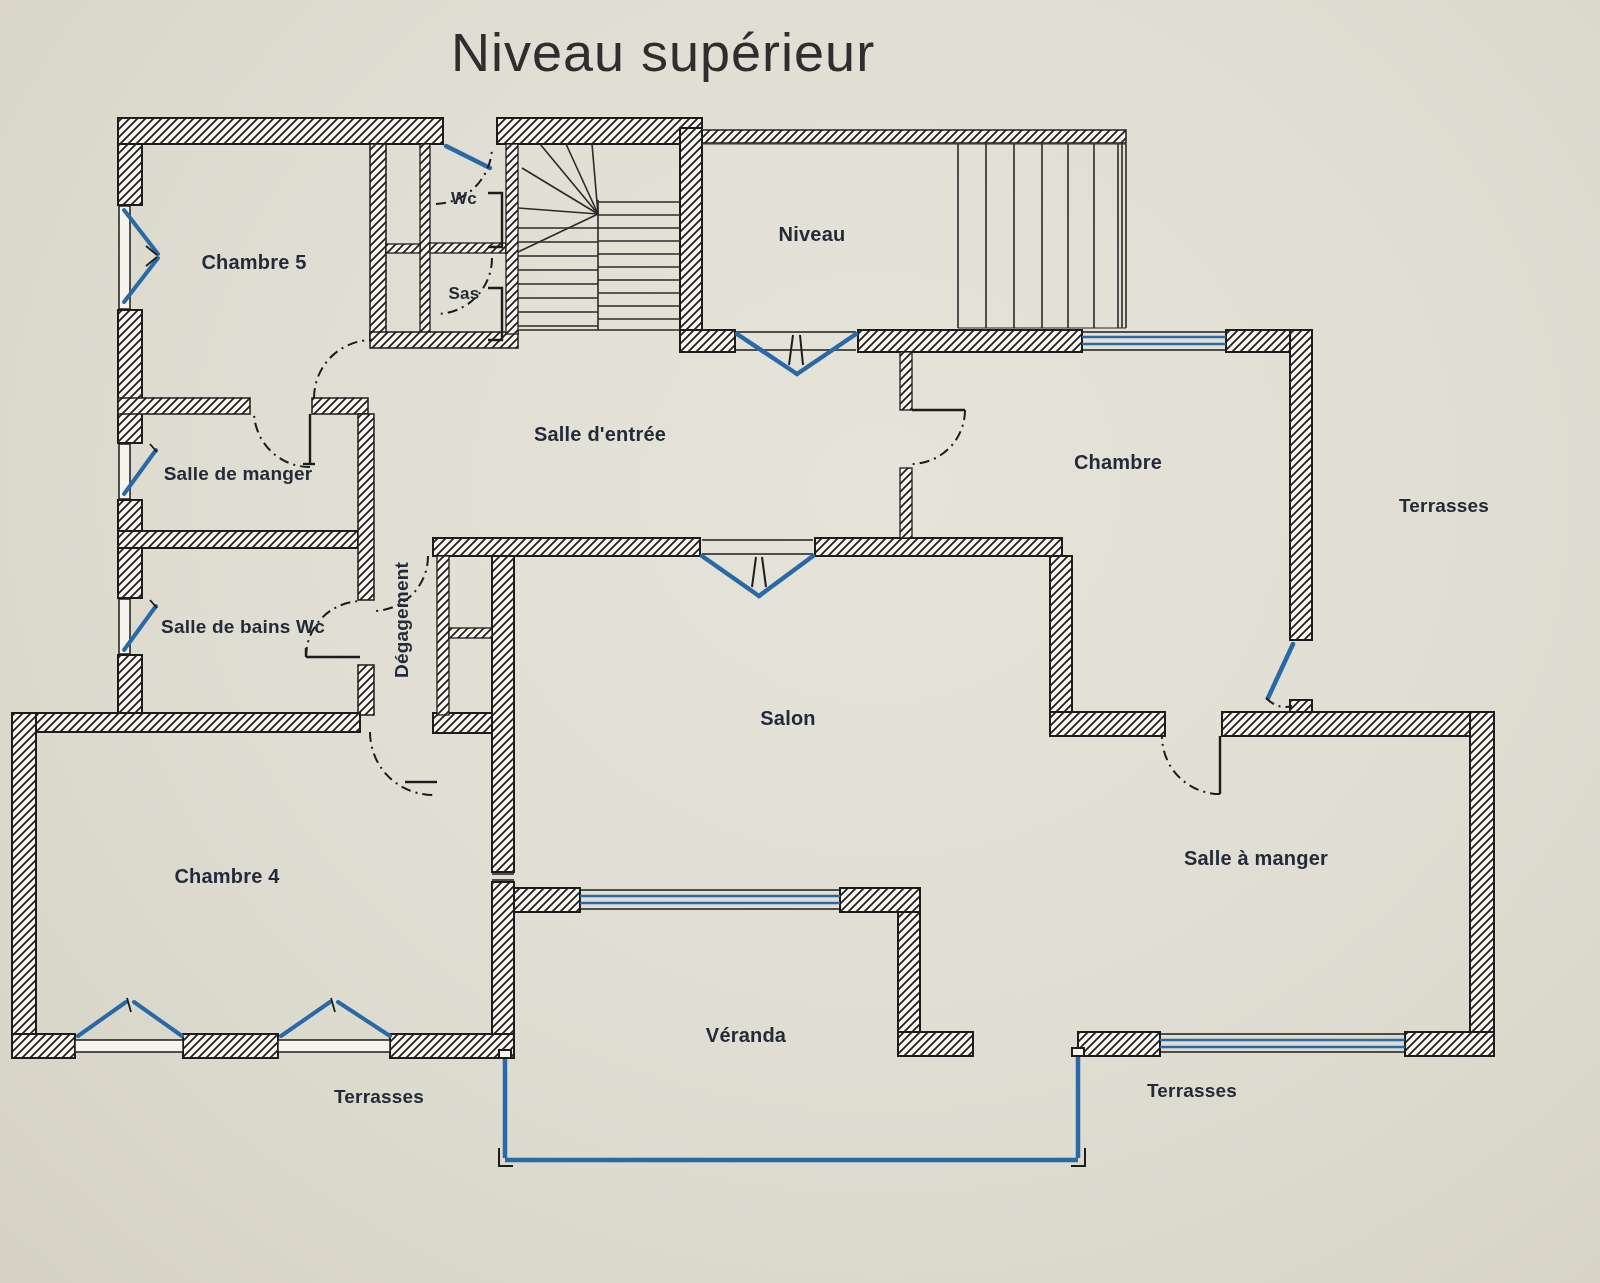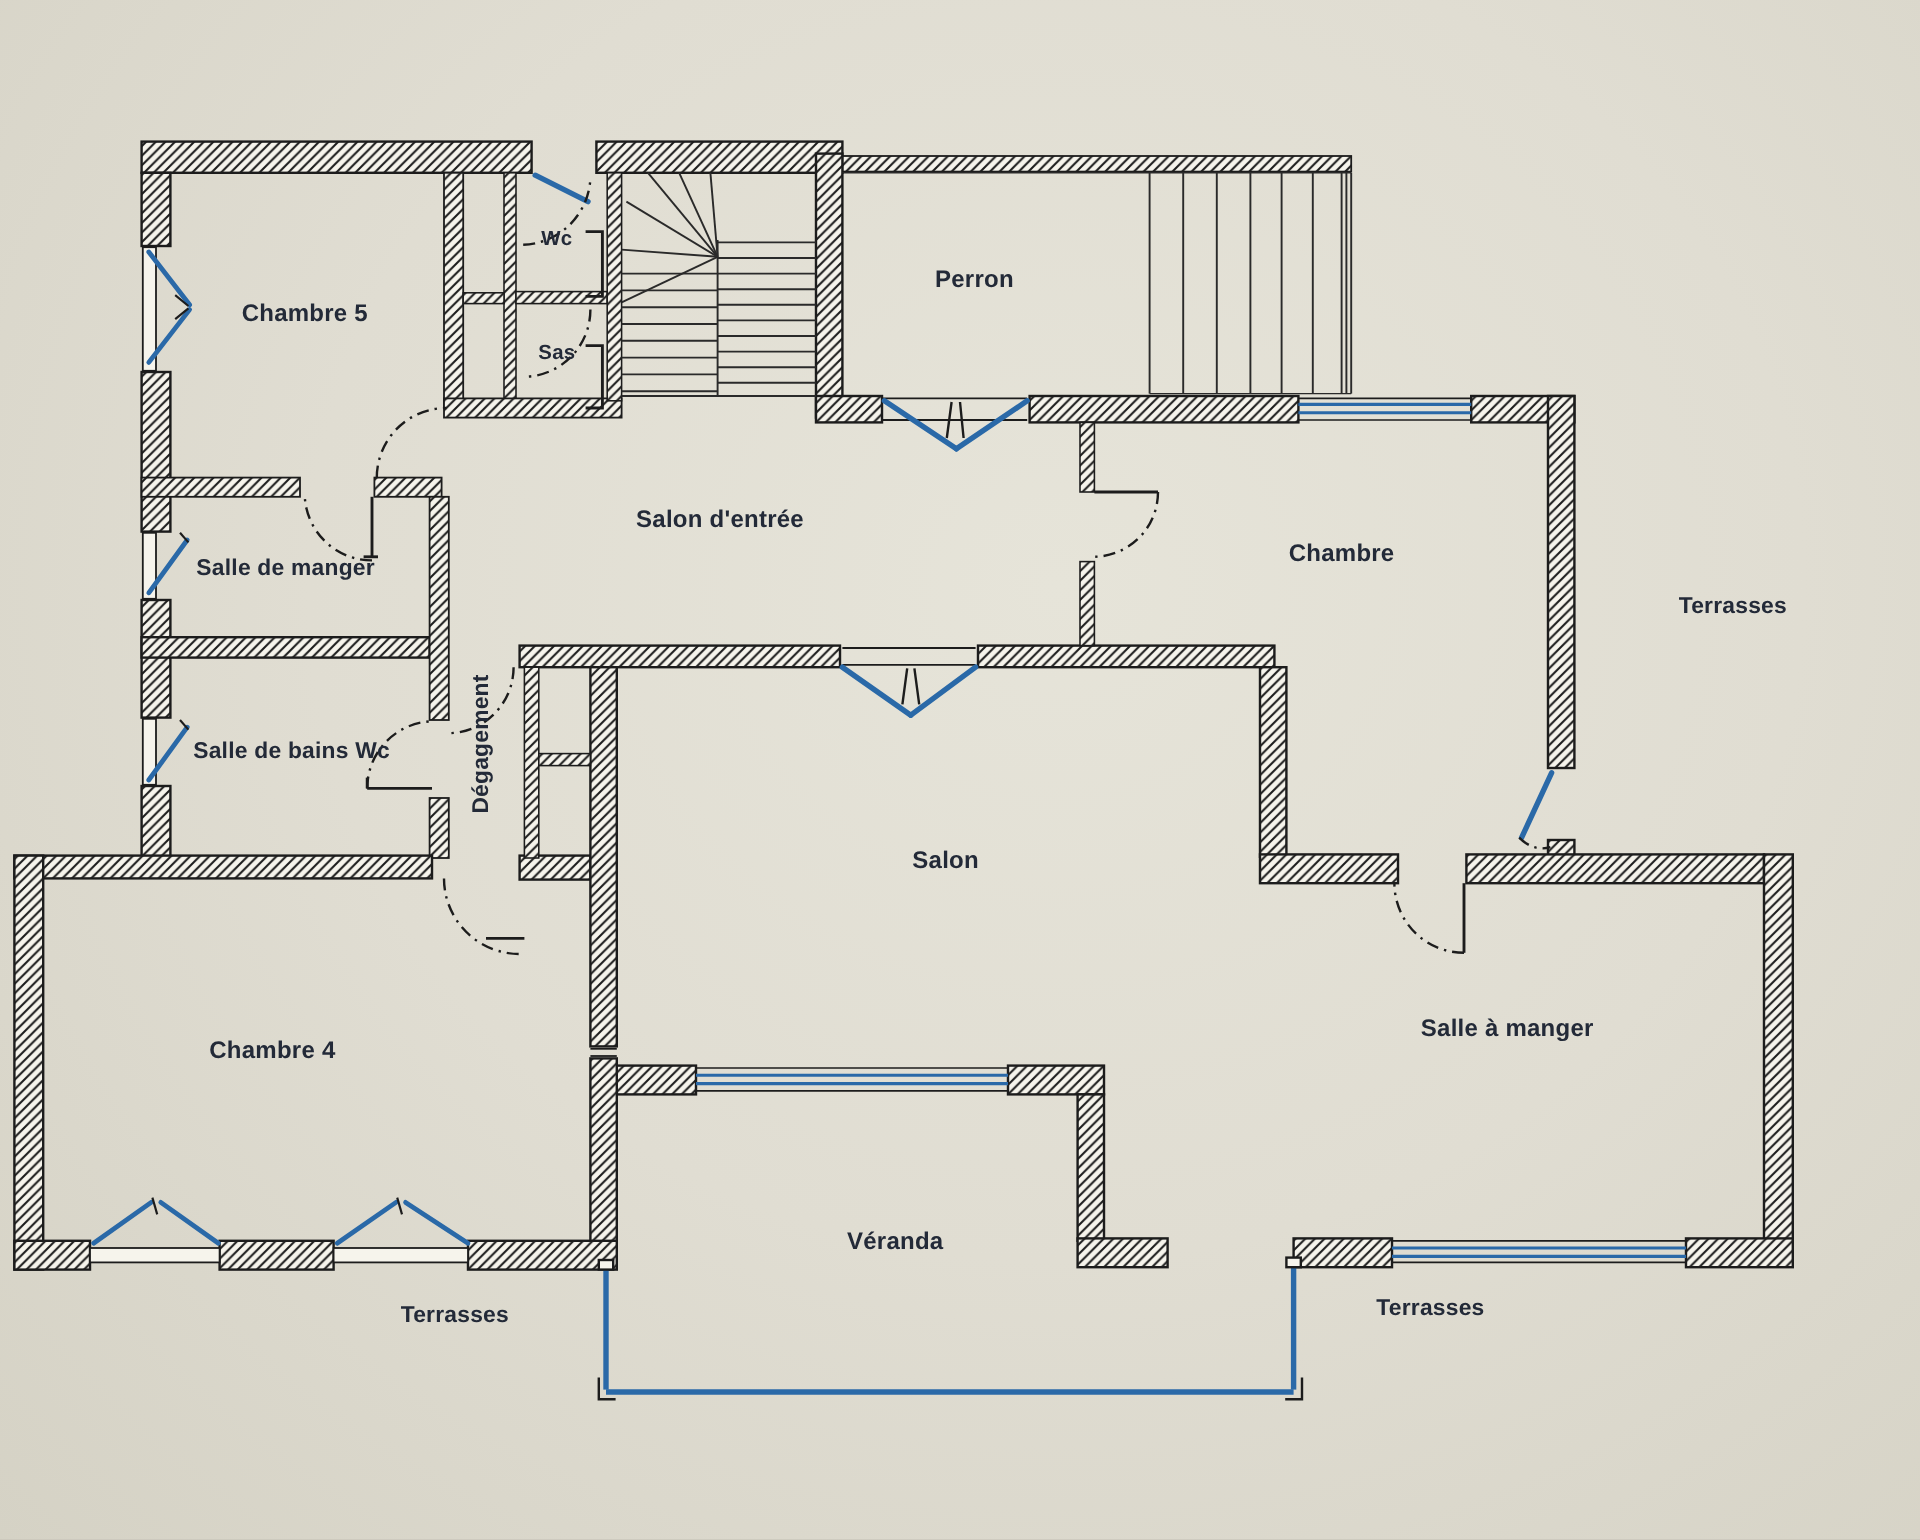--- a/index.html
+++ b/index.html
@@ -272,26 +272,27 @@
     </g>
     <g stroke="#1c1c1c" stroke-width="2" fill="#f6f4ec">
       <rect x="499" y="1050" width="12" height="8"></rect>
       <rect x="1072" y="1048" width="12" height="8"></rect>
       <path d="M499,1148 v18 h14" fill="none"></path>
       <path d="M1085,1148 v18 h-14" fill="none"></path>
     </g>
   </g>
 </svg>
 
+<div id="main-title">Niveau supérieur</div>
 
 <div class="lbl" style="left:254px;top:262px">Chambre 5</div>
 <div class="lbl small" style="left:464px;top:199px">Wc</div>
 <div class="lbl small" style="left:464px;top:294px">Sas</div>
-<div class="lbl" style="left:812px;top:234px">Perron</div>
-<div class="lbl" style="left:600px;top:434px">Salon d'entrée</div>
+<div class="lbl" style="left:812px;top:234px">Niveau</div>
+<div class="lbl" style="left:600px;top:434px">Salle d'entrée</div>
 <div class="lbl" style="left:1118px;top:462px">Chambre</div>
 <div class="lbl mid" style="left:1444px;top:506px">Terrasses</div>
 <div class="lbl mid" style="left:238px;top:474px">Salle de manger</div>
 <div class="lbl mid" style="left:243px;top:627px">Salle de bains Wc</div>
 <div class="lbl mid rot" style="left:402px;top:620px">Dégagement</div>
 <div class="lbl" style="left:788px;top:718px">Salon</div>
 <div class="lbl" style="left:227px;top:876px">Chambre 4</div>
 <div class="lbl" style="left:1256px;top:858px">Salle à manger</div>
 <div class="lbl" style="left:746px;top:1035px">Véranda</div>
 <div class="lbl mid" style="left:379px;top:1097px">Terrasses</div>

